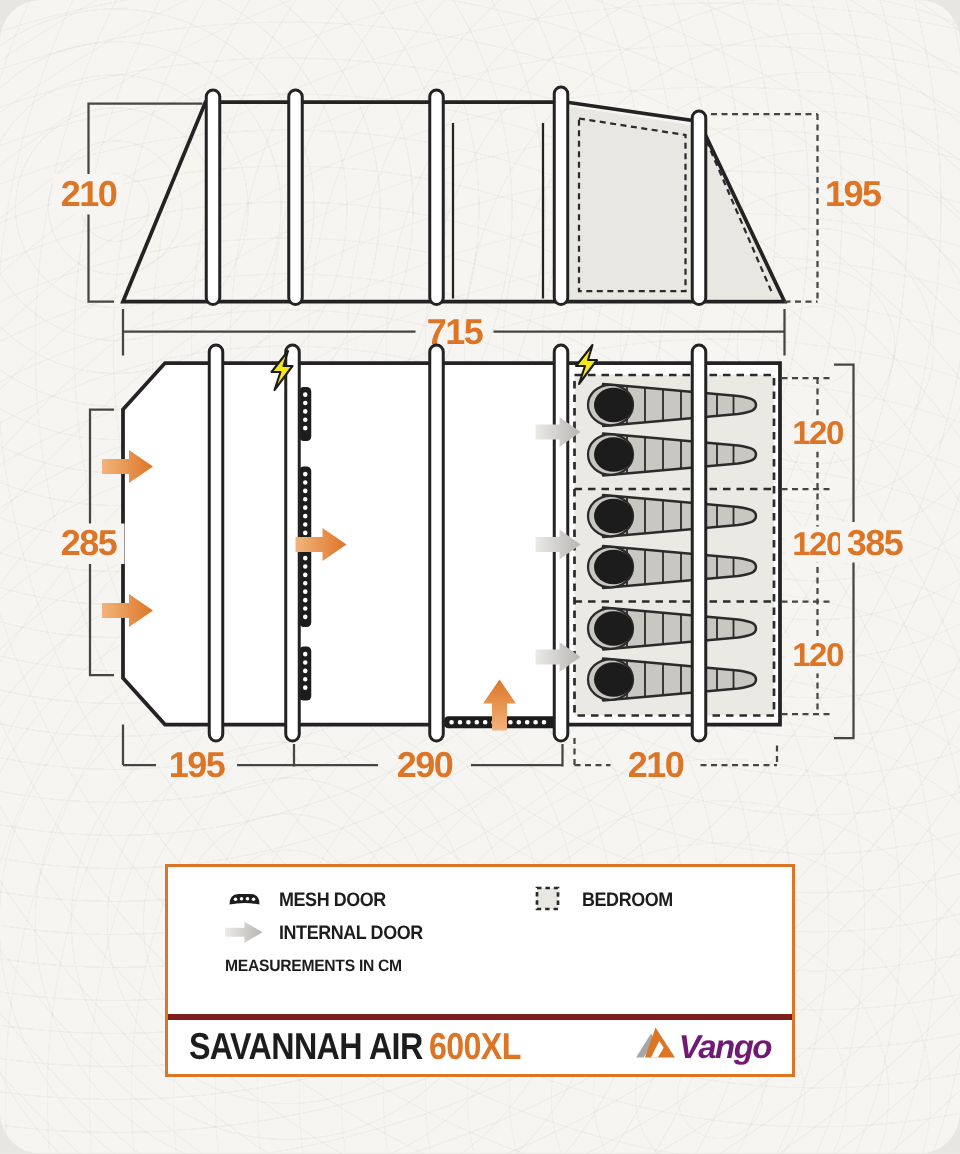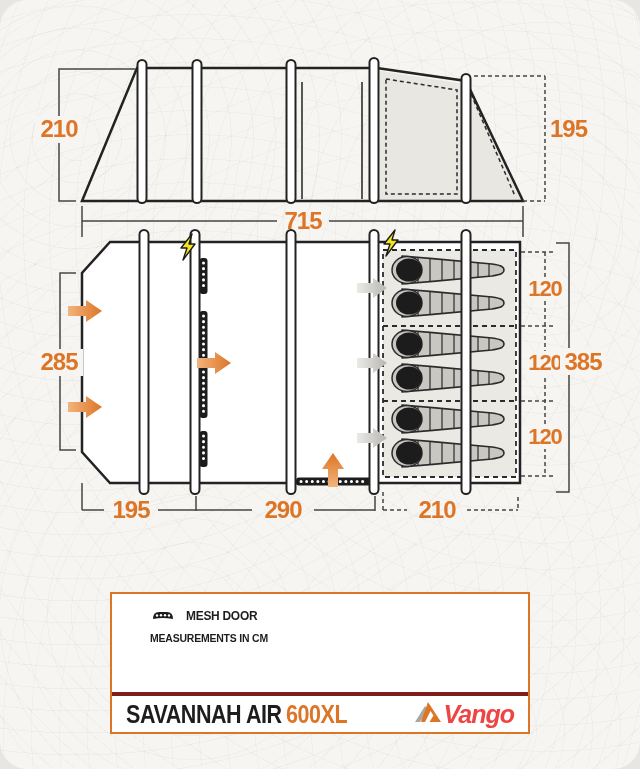--- a/index.html
+++ b/index.html
@@ -20,38 +20,38 @@
   .lbg{fill:#f7f5f2;}
   .outline{stroke:#232323;stroke-width:2.5;fill:none;}
   .thin{stroke:#232323;stroke-width:1.5;fill:none;}
   .pole{fill:#ffffff;stroke:#232323;stroke-width:2;}
   .meas{stroke:#454545;stroke-width:1.5;fill:none;}
   .meas-d{stroke:#454545;stroke-width:1.5;fill:none;stroke-dasharray:4 3;}
   .bdash{stroke:#2b2b2b;stroke-width:1.8;fill:none;stroke-dasharray:5 4;}
   .grayfill{fill:#e9e7e2;}
   .legend-box{
     position:absolute;left:110px;top:576px;width:420px;height:142px;
-    background:#ffffff;border:2px solid #dd7527;box-sizing:border-box;margin-top:16px;
+    background:#ffffff;border:2px solid #dd7527;box-sizing:border-box;
   }
   .legend-body{position:relative;height:104px;}
   .legend-row{display:flex;align-items:center;height:22px;}
   .licon{width:26px;display:flex;justify-content:center;align-items:center;margin-right:10px;}
   .ltext{font-size:13px;font-weight:bold;color:#1d1d1d;letter-spacing:-0.3px;transform:scaleX(0.92);transform-origin:left center;white-space:nowrap;}
   .col-left{position:absolute;left:38px;top:10px;}
   .col-right{position:absolute;left:240px;top:10px;}
   .legend-note{font-size:11px;font-weight:bold;color:#1d1d1d;margin-top:6px;letter-spacing:-0.2px;transform:scaleX(0.95);transform-origin:left center;}
   .legend-footer{
     position:absolute;left:0;right:0;bottom:0;height:36px;
     border-top:4px solid #7f1d1d;display:flex;align-items:center;
     justify-content:space-between;padding:0 14px;box-sizing:content-box;
   }
   .footer-title{font-size:25px;font-weight:bold;color:#1d1d1d;letter-spacing:-0.5px;transform:scaleX(0.86);transform-origin:left center;white-space:nowrap;}
   .footer-title .model{color:#dd7527;margin-left:5px;}
   .brand{display:flex;align-items:center;gap:3px;}
-  .brand-name{font-size:25px;font-weight:bold;font-style:italic;color:#ef4444;letter-spacing:-1px;}
+  .brand-name{font-size:22px;font-weight:bold;font-style:italic;color:#701a75;letter-spacing:-1px;}
 </style>
 </head>
 <body>
 
 <div class="canvas">
 
 <svg width="640" height="560" viewBox="0 0 640 560" style="position:absolute;top:0;left:0;">
   <defs>
     <linearGradient id="gradOr" x1="0" y1="0" x2="1" y2="0">
       <stop offset="0" stop-color="#f2b47c"></stop>
@@ -194,23 +194,45 @@
           <svg width="24" height="11" viewBox="0 0 24 11">
             <path d="M2,9 Q2,2 8,2 L16,2 Q22,2 22,9 Q12,7 2,9 Z" fill="#1c1c1c"></path>
             <circle cx="6" cy="5.5" r="1.2" fill="#fff"></circle>
                 <circle cx="10" cy="5.2" r="1.2" fill="#fff"></circle>
             <circle cx="14" cy="5.2" r="1.2" fill="#fff"></circle>
                 <circle cx="18" cy="5.5" r="1.2" fill="#fff"></circle>
           </svg>
         </span>
         <span class="ltext">MESH DOOR</span>
       </div>
+      <div class="legend-row">
+        <span class="licon">
+          <svg width="26" height="15" viewBox="0 0 26 15">
+            <defs>
+                  <linearGradient id="lgg" x1="0" y1="0" x2="1" y2="0">
+              <stop offset="0" stop-color="#edebe7"></stop>
+                    <stop offset="1" stop-color="#b8b6b3"></stop>
+                  </linearGradient>
+                </defs>
+            <path d="M0,4.5 H13 V0.5 L25,7.5 L13,14.5 V10.5 H0 Z" fill="url(#lgg)"></path>
+          </svg>
+        </span>
+        <span class="ltext">INTERNAL DOOR</span>
+      </div>
       <div class="legend-note">MEASUREMENTS IN CM</div>
     </div>
     <div class="col-right">
+      <div class="legend-row">
+        <span class="licon">
+          <svg width="18" height="18" viewBox="0 0 18 18">
+            <rect x="2" y="2" width="14" height="14" fill="#e9e7e2" stroke="#2b2b2b" stroke-width="1.8" stroke-dasharray="3 2.6"></rect>
+          </svg>
+        </span>
+        <span class="ltext">BEDROOM</span>
+      </div>
     </div>
   </div>
   <div class="legend-footer">
     <div class="footer-title">
       <span>SAVANNAH AIR</span><span class="model">600XL</span>
     </div>
     <div class="brand">
       <span>
         <svg width="26" height="21" viewBox="0 0 26 21">
           <polygon points="0,20 10,4 13,9 5,20" fill="#a9a7a3"></polygon>

